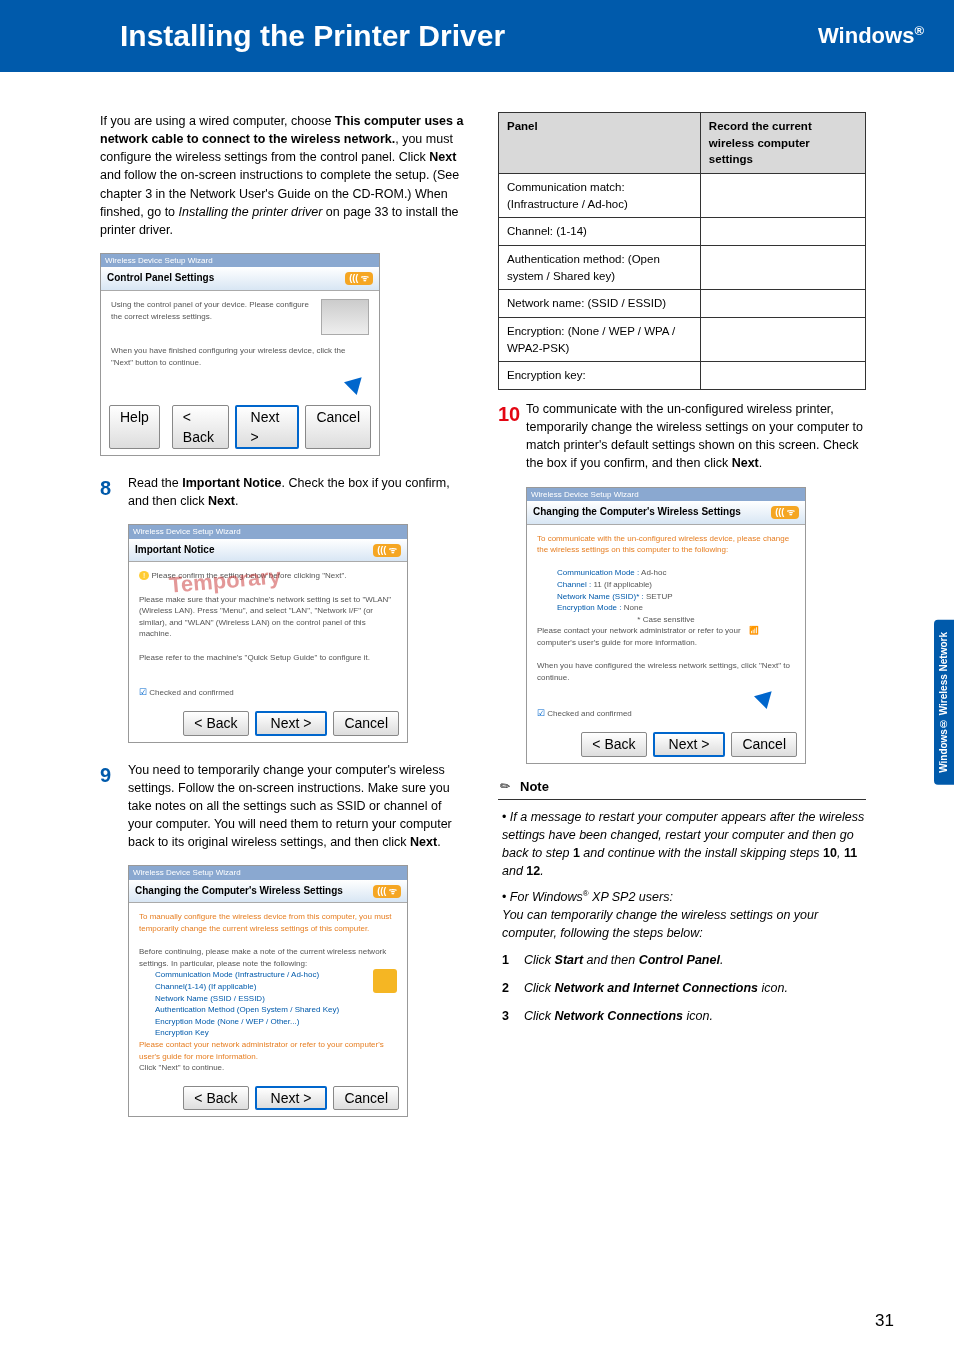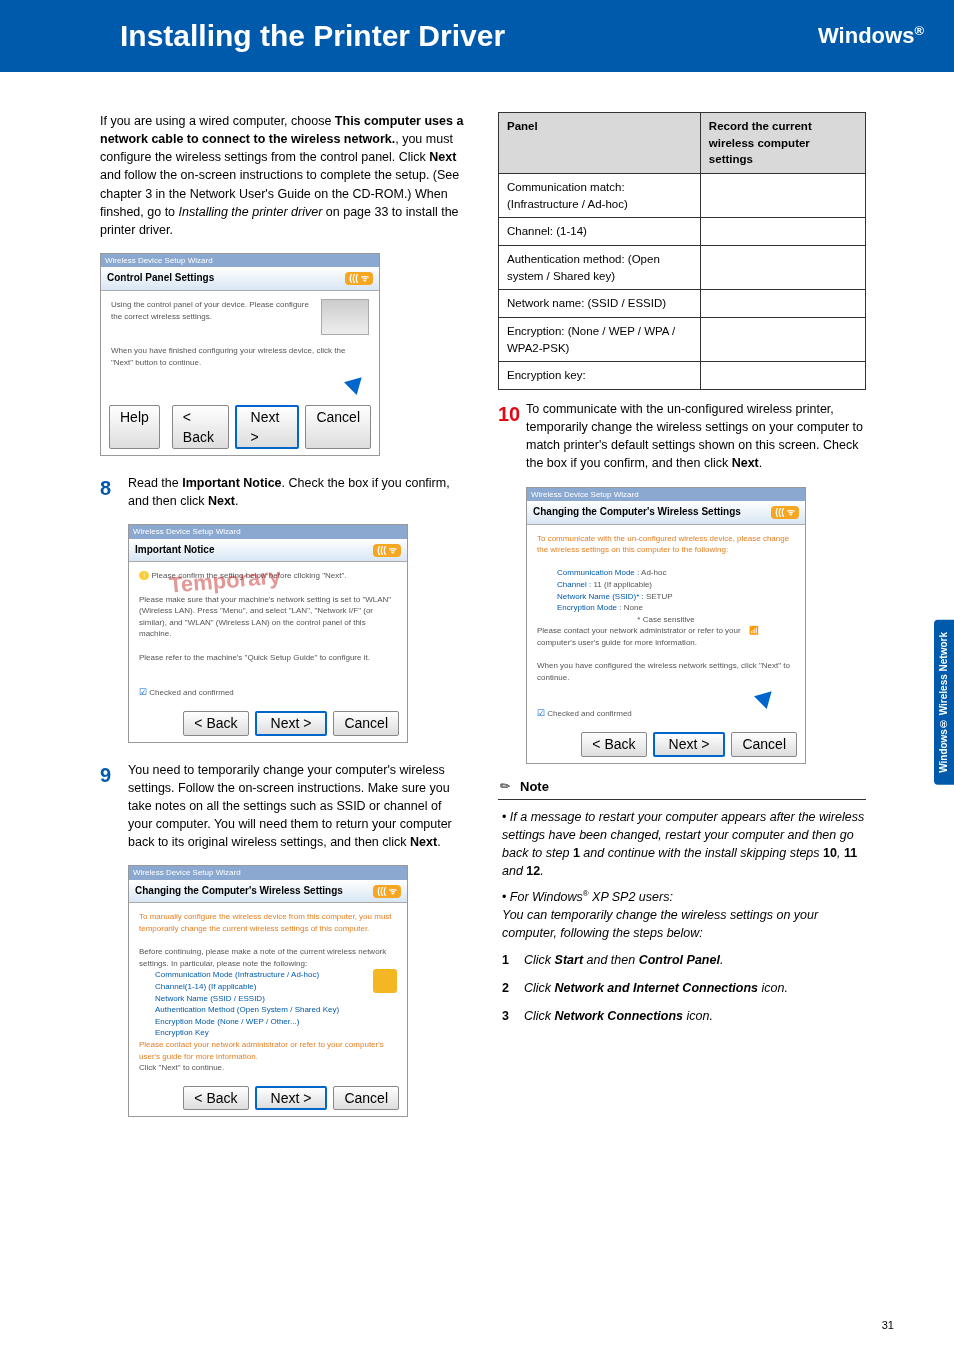--- a/index.html
+++ b/index.html
@@ -148,21 +148,21 @@
     writing-mode: vertical-rl;
     transform: rotate(180deg);
     text-align: center;
     line-height: 1.2;
     border-radius: 0 4px 4px 0;
   }
   .page-num {
     position: absolute;
     bottom: 20px;
     right: 60px;
-    font-size: 11px;
+    font-size: 17px;
   }
   .chk { font-size: 9px; color: #0066cc; }
   .overlay-text {
     position: absolute;
     font-size: 22px;
     font-weight: bold;
     color: rgba(200, 50, 50, 0.5);
     transform: rotate(-5deg);
     pointer-events: none;
   }

